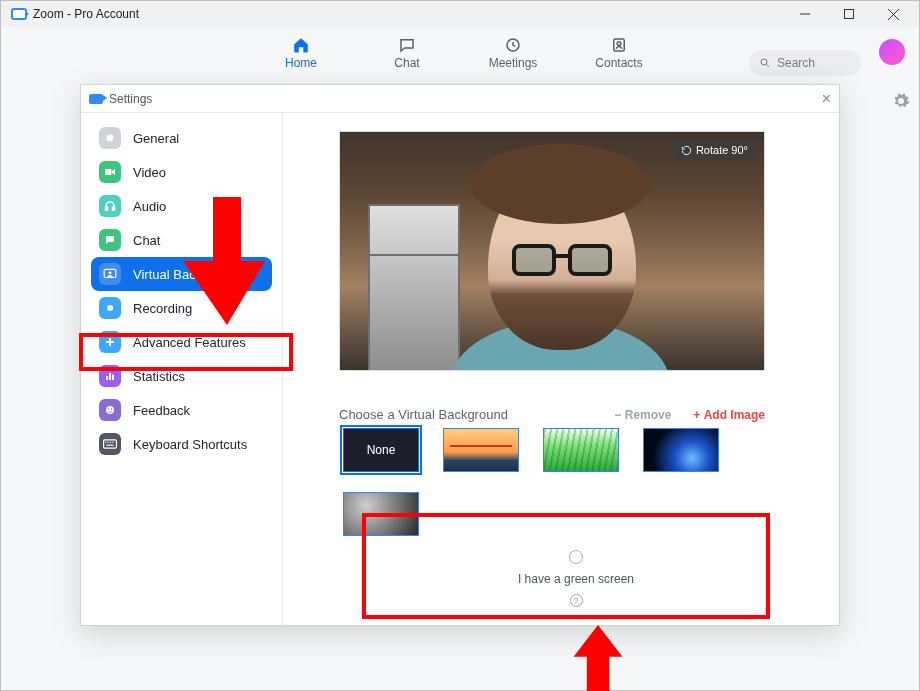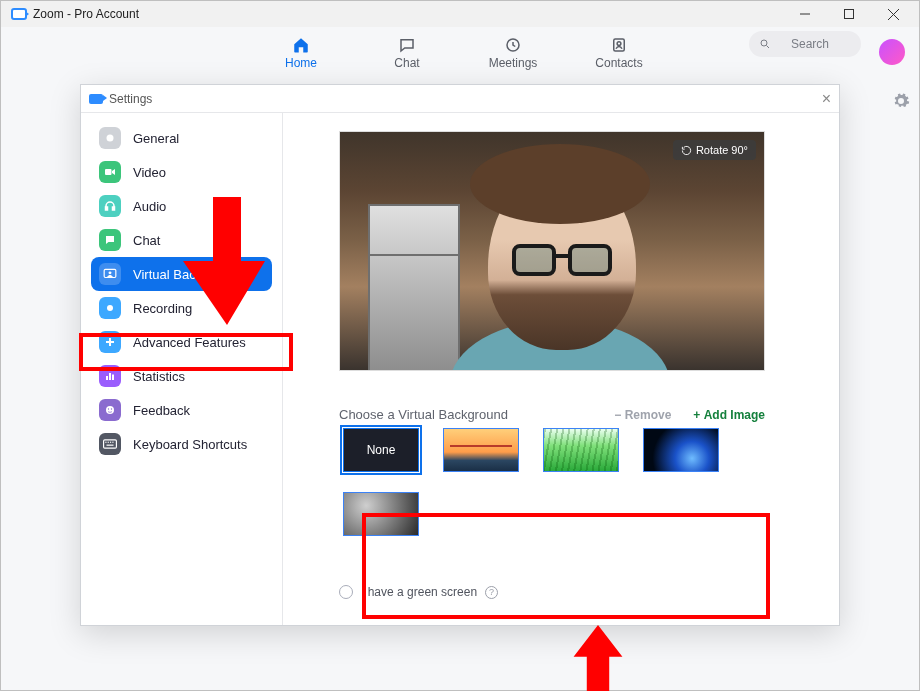--- a/index.html
+++ b/index.html
@@ -14,21 +14,21 @@
   .titlebar .spacer { flex:1; }
   .win-btn { width: 44px; height: 26px; display:flex; align-items:center; justify-content:center; color:#333; }
   .win-btn svg { stroke:#333; }
 
   
   .topnav { height: 52px; background:#f6f7f9; display:flex; align-items:center; padding: 0 14px; position:relative; }
   .nav-center { position:absolute; left:50%; transform:translateX(-50%); display:flex; gap:48px; }
   .nav-item { display:flex; flex-direction:column; align-items:center; font-size:12px; color:#5b5f68; width:58px; text-align:center; gap:2px; }
   .nav-item.active { color:#0e71eb; }
   .nav-item svg { width:20px; height:18px; }
-  .searchbox { position:absolute; right:58px; top:4px; width:112px; height:26px; background:#ececef; border-radius:14px; display:flex; align-items:center; padding:0 10px; gap:20px; }
+  .searchbox { position:absolute; right:58px; top:23px; width:112px; height:26px; background:#ececef; border-radius:14px; display:flex; align-items:center; padding:0 10px; gap:6px; }
   .searchbox svg { width:12px;height:12px;}
   .searchbox span { font-size:12px;color:#7a7d85;}
   .avatar { position:absolute; right:14px; top:12px; width:26px; height:26px; border-radius:50%; background:linear-gradient(135deg,#c951ff,#ff59c7);}
 
   
   .settings-window { position:absolute; left:80px; top:84px; width:760px; height:542px; background:#fff; border:1px solid #d0d3d8; box-shadow:0 8px 30px rgba(0,0,0,.15); display:flex; flex-direction:column; }
   .settings-titlebar { height:28px; display:flex; align-items:center; padding:0 8px; border-bottom:1px solid #e6e7ea; color:#555; font-size:12px; }
   .settings-titlebar .si { width:14px;height:10px;background:#2d8cff;border-radius:2px;margin-right:6px;position:relative;}
   .settings-titlebar .si::after{content:"";position:absolute;right:-4px;top:1px;border-left:4px solid #2d8cff;border-top:3px solid transparent;border-bottom:3px solid transparent;}
   .settings-titlebar .close { margin-left:auto; color:#888; font-size:16px;}
@@ -61,34 +61,34 @@
   .glasses .l{left:0;}.glasses .r{right:0;}
   .glasses .b{position:absolute;left:44px;right:44px;top:10px;height:4px;background:#1a1a1a;}
   .shirt{position:absolute;left:110px;bottom:-30px;width:220px;height:80px;border-radius:50% 50% 0 0/80% 80% 0 0;background:#69a6b2;}
   .rotate-btn { position:absolute; top:8px; right:8px; background:rgba(60,60,60,.85); color:#fff; font-size:11px; padding:4px 8px; border-radius:4px; display:flex; align-items:center; gap:4px;}
   .rotate-btn svg{width:11px;height:11px;}
 
   .choose-row { display:flex; align-items:center; width:426px; margin-bottom:0;}
   .choose-row .heading { font-size:13px; color:#5f636d;}
   .choose-row .actions { margin-left:auto; display:flex; gap:22px; font-size:12px; font-weight:600;}
   .choose-row .removebtn { color:#9fa3ac;}
-  .choose-row .addbtn { color:#15803d;}
+  .choose-row .addbtn { color:#ef4444;}
 
   .bg-grid { width:426px; display:flex; flex-wrap:wrap; gap:20px 24px; padding:6px 0 12px 4px;}
   .bg-thumb { width:76px; height:44px; border:1px solid #3b82f6; position:relative; display:flex; align-items:center; justify-content:center; font-size:12px; color:#fff;}
   .bg-thumb.selected { outline:2px solid #0e71eb; outline-offset:1px; border-color:#0e71eb;}
   .bg-thumb.none { background:#1c1f29;}
   .bg-thumb.bridge { background:linear-gradient(180deg,#ffcf7a 0%,#ff9d4a 55%,#2b4661 75%,#1a2f46 100%); position:relative;}
   .bg-thumb.bridge::after{content:"";position:absolute;left:6px;right:6px;top:16px;height:8px;border-top:2px solid #b83a2a;}
   .bg-thumb.grass { background:linear-gradient(180deg,#eafff0 0%,#7fe07a 40%,#2aa93a 100%);}
   .bg-thumb.grass::after{content:"";position:absolute;inset:0;background:repeating-linear-gradient(100deg,rgba(0,80,0,.25) 0 2px,transparent 2px 6px);}
   .bg-thumb.earth { background:radial-gradient(circle at 65% 70%,#6fbcff 0%,#1a52c9 30%,#000814 70%);}
   .bg-thumb.smoke { background:radial-gradient(circle at 30% 30%,#cfcfcf,#2a2a2a);}
 
-  .green-row { margin-top:auto; display:flex; align-items:center; gap:8px; font-size:12px; color:#50545e; padding-bottom:16px;}
+  .green-row { margin-top:auto; display:flex; align-items:center; gap:8px; font-size:12px; color:#50545e; padding-bottom:8px;flex-direction:column;}
   .green-row .chk { width:14px; height:14px; border:1.5px solid #a9adba; border-radius:50%;}
   .green-row .q { width:13px;height:13px;border:1.2px solid #9ca0aa;border-radius:50%;display:flex;align-items:center;justify-content:center;font-size:9px;color:#9ca0aa;}
 
   
   .gear-outer { position:absolute; right:10px; top:92px; color:#9ca0aa; }
   .gear-outer svg{width:18px;height:18px;}
 
   
   .anno-arrow { position:absolute; pointer-events:none; }
   .anno-arrow svg{display:block;}

